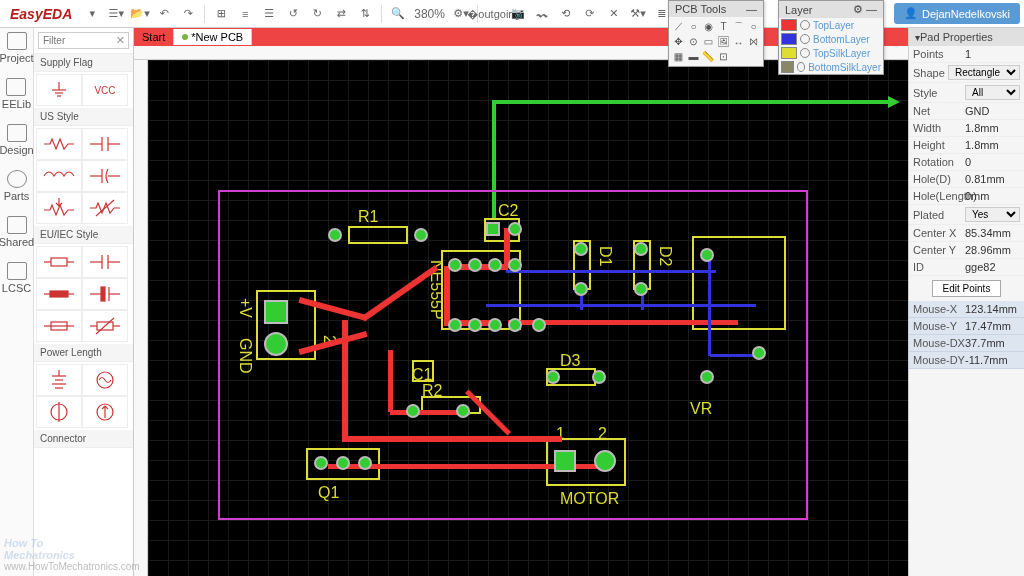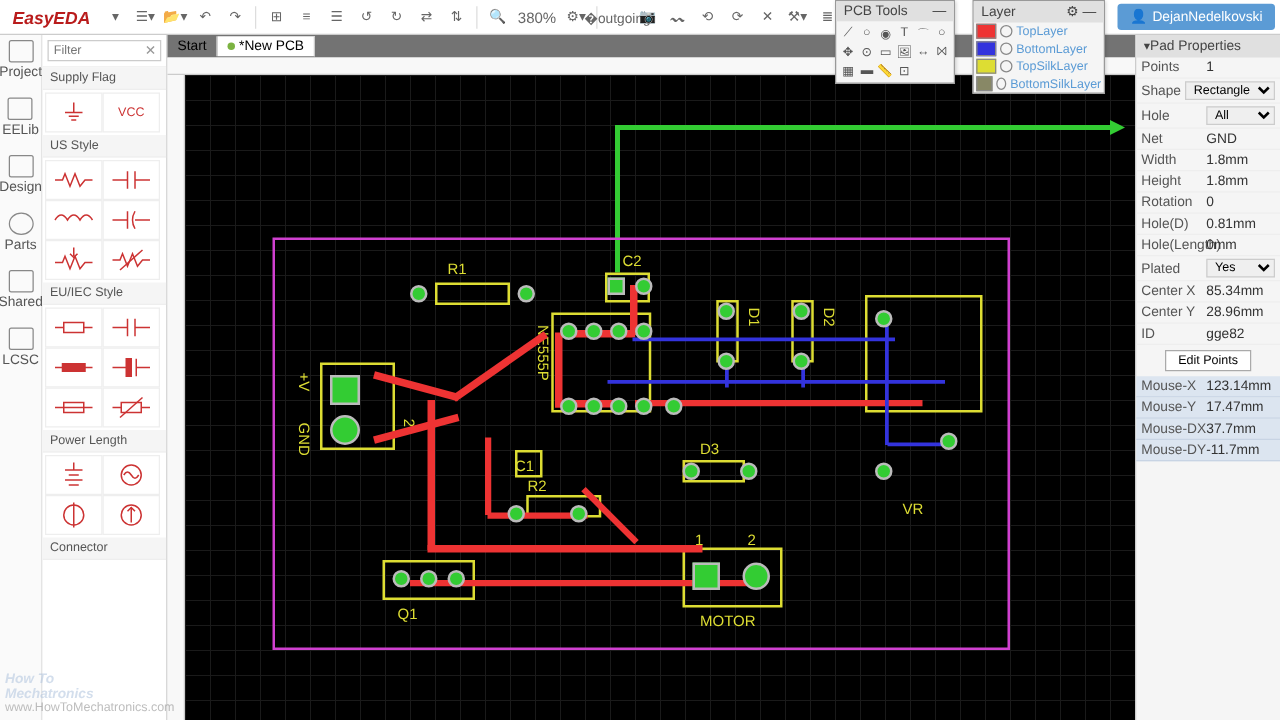--- a/index.html
+++ b/index.html
@@ -12,36 +12,36 @@
 .user-btn{margin-left:auto;background:#5b9bd5;color:#fff;padding:4px 10px;border-radius:3px;display:flex;align-items:center;gap:4px;cursor:pointer}
 .leftbar{position:absolute;left:0;top:28px;width:34px;height:548px;background:#fafafa;border-right:1px solid #ddd;display:flex;flex-direction:column;align-items:center;padding-top:4px;gap:14px}
 .lb-item{display:flex;flex-direction:column;align-items:center;gap:2px;cursor:pointer;color:#555;font-size:8px}
 .lb-icon{width:20px;height:18px;border:1px solid #888;border-radius:2px}
 .parts-panel{position:absolute;left:34px;top:28px;width:100px;height:548px;background:#fff;border-right:1px solid #ccc;overflow:hidden}
 .filter-row{padding:4px;border-bottom:1px solid #eee}
 .filter-input{width:100%;border:1px solid #ccc;padding:2px 4px;font-size:10px}
 .section-hdr{background:#f5f5f5;padding:3px 6px;font-size:10px;color:#555;border-bottom:1px solid #eee}
 .parts-grid{display:flex;flex-wrap:wrap;padding:2px}
 .part{width:46px;height:32px;border:1px solid #eee;display:flex;align-items:center;justify-content:center;cursor:pointer;font-size:8px;color:#888}
-.tabs{position:absolute;left:134px;top:28px;right:0;height:18px;background:#737373;display:flex;align-items:center;font-size:10px}
+.tabs{position:absolute;left:134px;top:28px;right:0;height:18px;background:#ef4444;display:flex;align-items:center;font-size:10px}
 .tab{padding:2px 8px;border-right:1px solid #ccc;cursor:pointer;display:flex;align-items:center;gap:3px}
 .tab.active{background:#fff}
 .tab-dot{width:6px;height:6px;background:#7cb342;border-radius:50%}
 .ruler-h{position:absolute;left:134px;top:46px;right:116px;height:14px;background:#f8f8f8;border-bottom:1px solid #ccc}
 .ruler-v{position:absolute;left:134px;top:60px;width:14px;bottom:0;background:#f8f8f8;border-right:1px solid #ccc}
 .canvas{position:absolute;left:148px;top:60px;right:116px;bottom:0;background:#000}
 .grid{position:absolute;inset:0;background-image:linear-gradient(#1a1a1a 1px,transparent 1px),linear-gradient(90deg,#1a1a1a 1px,transparent 1px);background-size:20px 20px}
 .board-outline{position:absolute;left:70px;top:130px;width:590px;height:330px;border:2px solid #d040d0}
 .trace-red{position:absolute;background:#e33;height:6px}
 .trace-blue{position:absolute;background:#33d;height:3px}
 .trace-green{position:absolute;background:#3c3;height:4px}
 .pad{position:absolute;width:14px;height:14px;background:#3c3;border:2px solid #bbb;border-radius:50%}
 .pad-sq{border-radius:0}
 .comp{position:absolute;border:2px solid #dd3}
-.comp-lbl{position:absolute;color:#dd3;font-size:12px}
+.comp-lbl{position:absolute;color:#dd3;font-size:16px}
 .props{position:absolute;right:0;top:28px;width:116px;bottom:0;background:#f5f5f5;border-left:1px solid #ccc;font-size:10px}
 .props-hdr{background:#e0e0e0;padding:3px 6px;font-size:10px;color:#444;display:flex;align-items:center}
 .prop-row{display:flex;padding:2px 4px;border-bottom:1px solid #eee;align-items:center}
 .prop-lbl{width:52px;color:#555}
 .prop-val{flex:1;color:#333}
 .prop-sel{flex:1;border:1px solid #ccc;font-size:10px;padding:0 2px}
 .edit-btn{margin:4px auto;display:block;padding:2px 10px;background:#fff;border:1px solid #aaa;cursor:pointer;font-size:10px}
 .mouse-row{display:flex;padding:2px 4px;background:#dce5f0;border-bottom:1px solid #c8d4e4}
 .float-panel{position:absolute;background:#f5f5f5;border:1px solid #999;font-size:10px;box-shadow:1px 1px 3px rgba(0,0,0,0.2)}
 .fp-hdr{background:#e0e0e0;padding:2px 6px;display:flex;align-items:center;justify-content:space-between;color:#444}
@@ -297,21 +297,21 @@
   <div class="comp-lbl" style="left:264px;top:306px">C1</div>
   <div class="comp" style="left:273px;top:336px;width:60px;height:18px"></div>
   <div class="comp-lbl" style="left:274px;top:322px">R2</div>
   <div class="comp" style="left:425px;top:180px;width:18px;height:50px"></div>
   <div class="comp-lbl" style="left:448px;top:186px;writing-mode:vertical-rl">D1</div>
   <div class="comp" style="left:485px;top:180px;width:18px;height:50px"></div>
   <div class="comp-lbl" style="left:508px;top:186px;writing-mode:vertical-rl">D2</div>
   <div class="comp" style="left:398px;top:308px;width:50px;height:18px"></div>
   <div class="comp-lbl" style="left:412px;top:292px">D3</div>
   <div class="comp" style="left:544px;top:176px;width:94px;height:94px"></div>
-  <div class="comp-lbl" style="left:574px;top:340px">VR</div>
+  <div class="comp-lbl" style="left:542px;top:340px">VR</div>
   <div class="comp" style="left:158px;top:388px;width:74px;height:32px"></div>
   <div class="comp-lbl" style="left:170px;top:424px">Q1</div>
   <div class="comp" style="left:398px;top:378px;width:80px;height:48px"></div>
   <div class="comp-lbl" style="left:412px;top:430px">MOTOR</div>
   <div class="comp-lbl" style="left:408px;top:365px">1</div>
   <div class="comp-lbl" style="left:450px;top:365px">2</div>
 
   <div style="position:absolute;background:#e33;left:150px;top:246px;width:70px;height:6px;transform:rotate(15deg)"></div>
   <div style="position:absolute;background:#e33;left:150px;top:280px;width:70px;height:6px;transform:rotate(-15deg)"></div>
   <div class="trace-red" style="left:194px;top:260px;width:6px;height:120px"></div>
@@ -426,21 +426,21 @@
   <div id="props-list">
       <div class="prop-row">
         <div class="prop-lbl">Points</div>
         <div class="prop-val">1</div>
       </div>
       <div class="prop-row">
         <div class="prop-lbl">Shape</div>
         <select class="prop-sel"><option>Rectangle</option></select>
       </div>
       <div class="prop-row">
-        <div class="prop-lbl">Hole</div>
+        <div class="prop-lbl">Style</div>
         <select class="prop-sel"><option>All</option></select>
       </div>
       <div class="prop-row">
         <div class="prop-lbl">Net</div>
         <div class="prop-val">GND</div>
       </div>
       <div class="prop-row">
         <div class="prop-lbl">Width</div>
         <div class="prop-val">1.8mm</div>
       </div>

